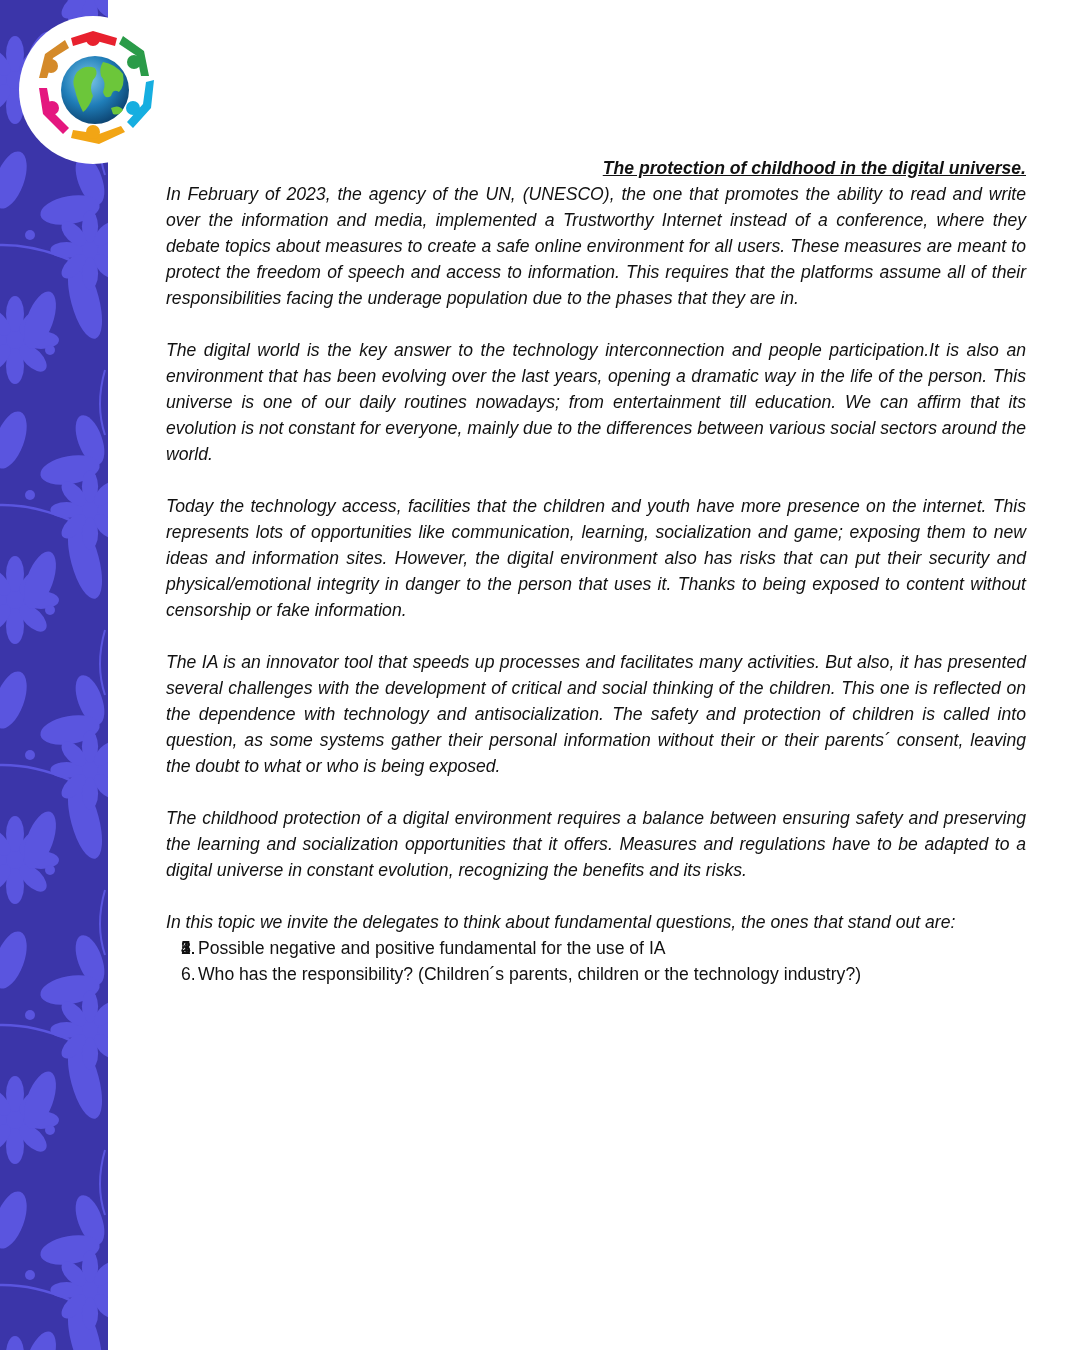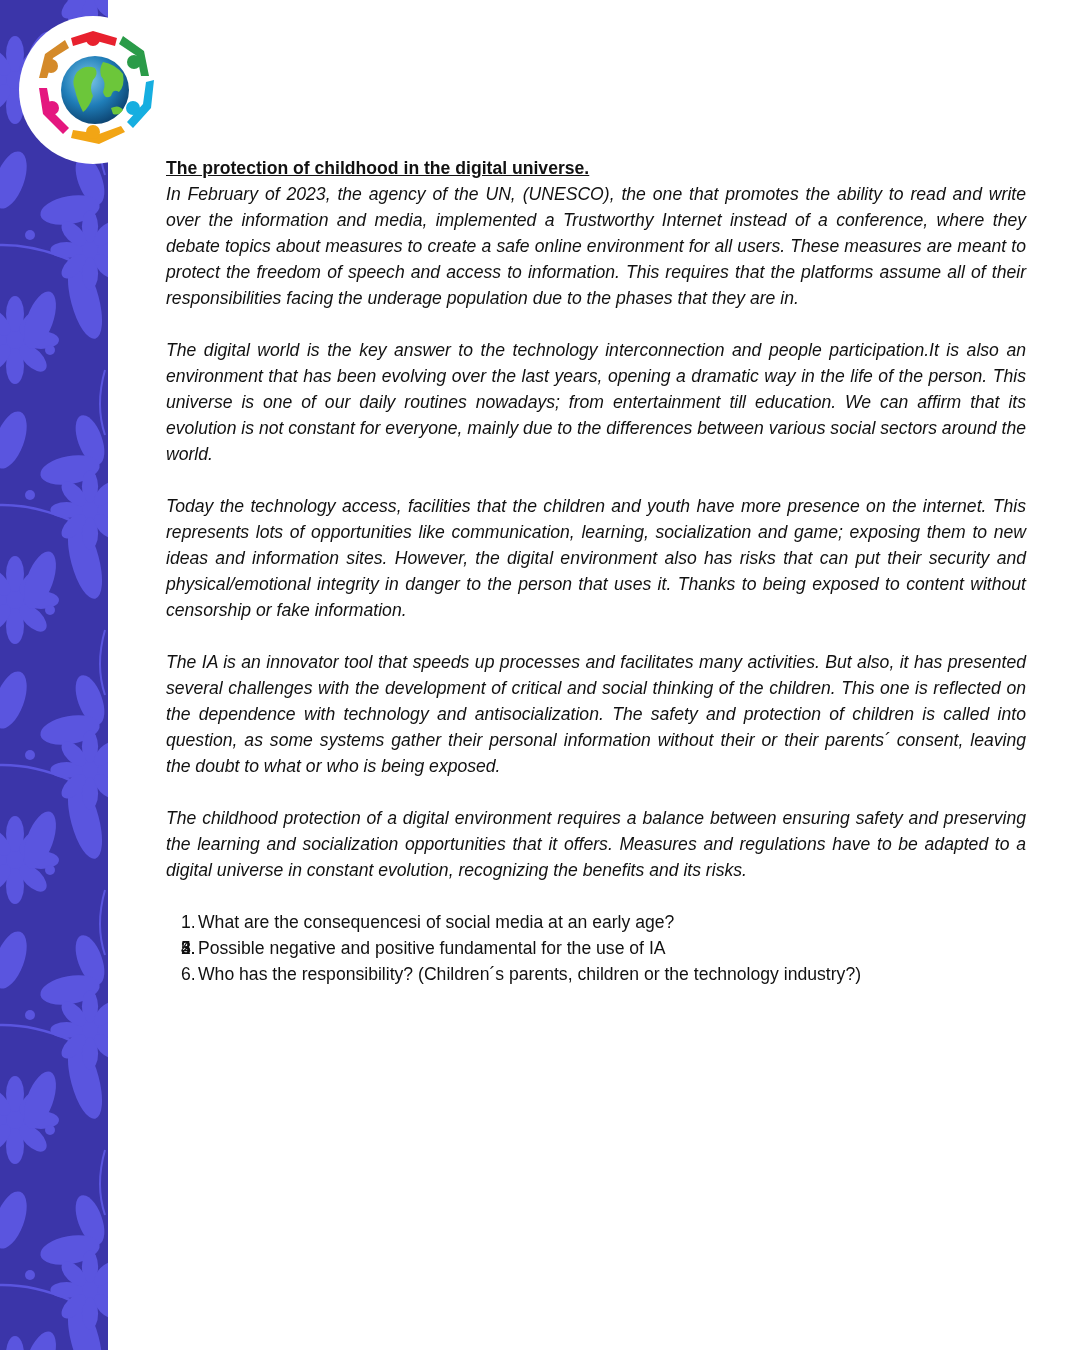--- a/index.html
+++ b/index.html
@@ -16,22 +16,22 @@
       position: absolute; left: 19px; top: 16px; width: 148px; height: 148px;
       border-radius: 50%; background: #ffffff;
     }
     .logo svg { position: absolute; left: 0; top: 0; }
 
     .content {
       position: absolute; left: 166px; top: 155px; width: 860px;
       font-size: 17.6px; line-height: 26px;
     }
     .title {
-      text-align: left; font-weight: bold; text-decoration: underline;
-      margin-left: 0; padding-left: 0;
+      text-align: right; font-weight: bold; text-decoration: underline;
+      margin-left: 0; padding-left: 0; font-style: italic;
     }
     .para { text-align: justify; margin-bottom: 26px; font-style: italic; }
     .para.last { margin-bottom: 0; }
     .question-list { list-style: none; margin-top: 0; }
     .question-list li {
       position: relative; padding-left: 32px; text-align: justify;
     }
     .question-list .num {
       position: absolute; left: 15px; top: 0;
     }
@@ -112,25 +112,25 @@
 </div>
 
 <div class="content">
   <div class="title">The protection of childhood in the digital universe.</div>
 
   <p class="para">In February of 2023, the agency of the UN, (UNESCO), the one that promotes the ability to read and write over the information and media, implemented a Trustworthy Internet instead of a conference, where they debate topics about measures to create a safe online environment for all users. These measures are meant to protect the freedom of speech and access to information. This requires that the platforms assume all of their responsibilities facing the underage population due to the phases that they are in.</p>
   <p class="para">The digital world is the key answer to the technology interconnection and people participation.It is also an environment that has been evolving over the last years, opening a dramatic way in the life of the person. This universe is one of our daily routines nowadays; from entertainment till education. We can affirm that its evolution is not constant for everyone, mainly due to the differences between various social sectors around the world.</p>
   <p class="para">Today the technology access, facilities that the children and youth have more presence on the internet. This represents lots of opportunities like communication, learning, socialization and game; exposing them to new ideas and information sites. However, the digital environment also has risks that can put their security and physical/emotional integrity in danger to the person that uses it. Thanks to being exposed to content without censorship or fake information.</p>
   <p class="para">The IA is an innovator tool that speeds up processes and facilitates many activities. But also, it has presented several challenges with the development of critical and social thinking of the children. This one is reflected on the dependence with technology and antisocialization. The safety and protection of children is called into question, as some systems gather their personal information without their or their parents´ consent, leaving the doubt to what or who is being exposed.</p>
   <p class="para">The childhood protection of a digital environment requires a balance between ensuring safety and preserving the learning and socialization opportunities that it offers. Measures and regulations have to be adapted to a digital universe in constant evolution, recognizing the benefits and its risks.</p>
+  <p class="para last">In this topic we invite the delegates to think about fundamental questions, the ones that stand out are:</p>
 
   <ol class="question-list">
     <li>
       <span class="num">1.</span>
-      <span>What are the consequencesi of social media at an early age?</span>
     </li>
     <li>
       <span class="num">2.</span>
     </li>
     <li>
       <span class="num">3.</span>
     </li>
     <li>
       <span class="num">4.</span>
     </li>

